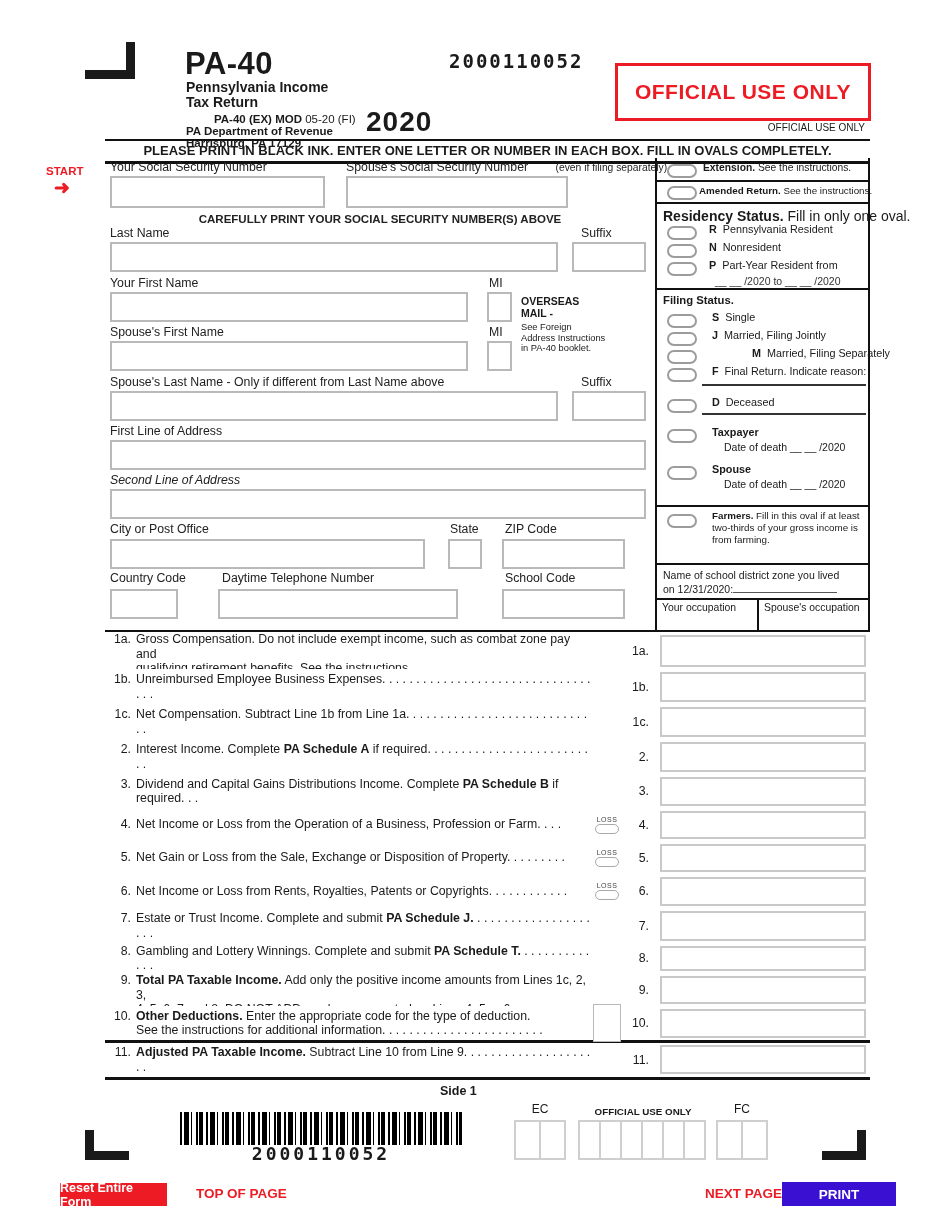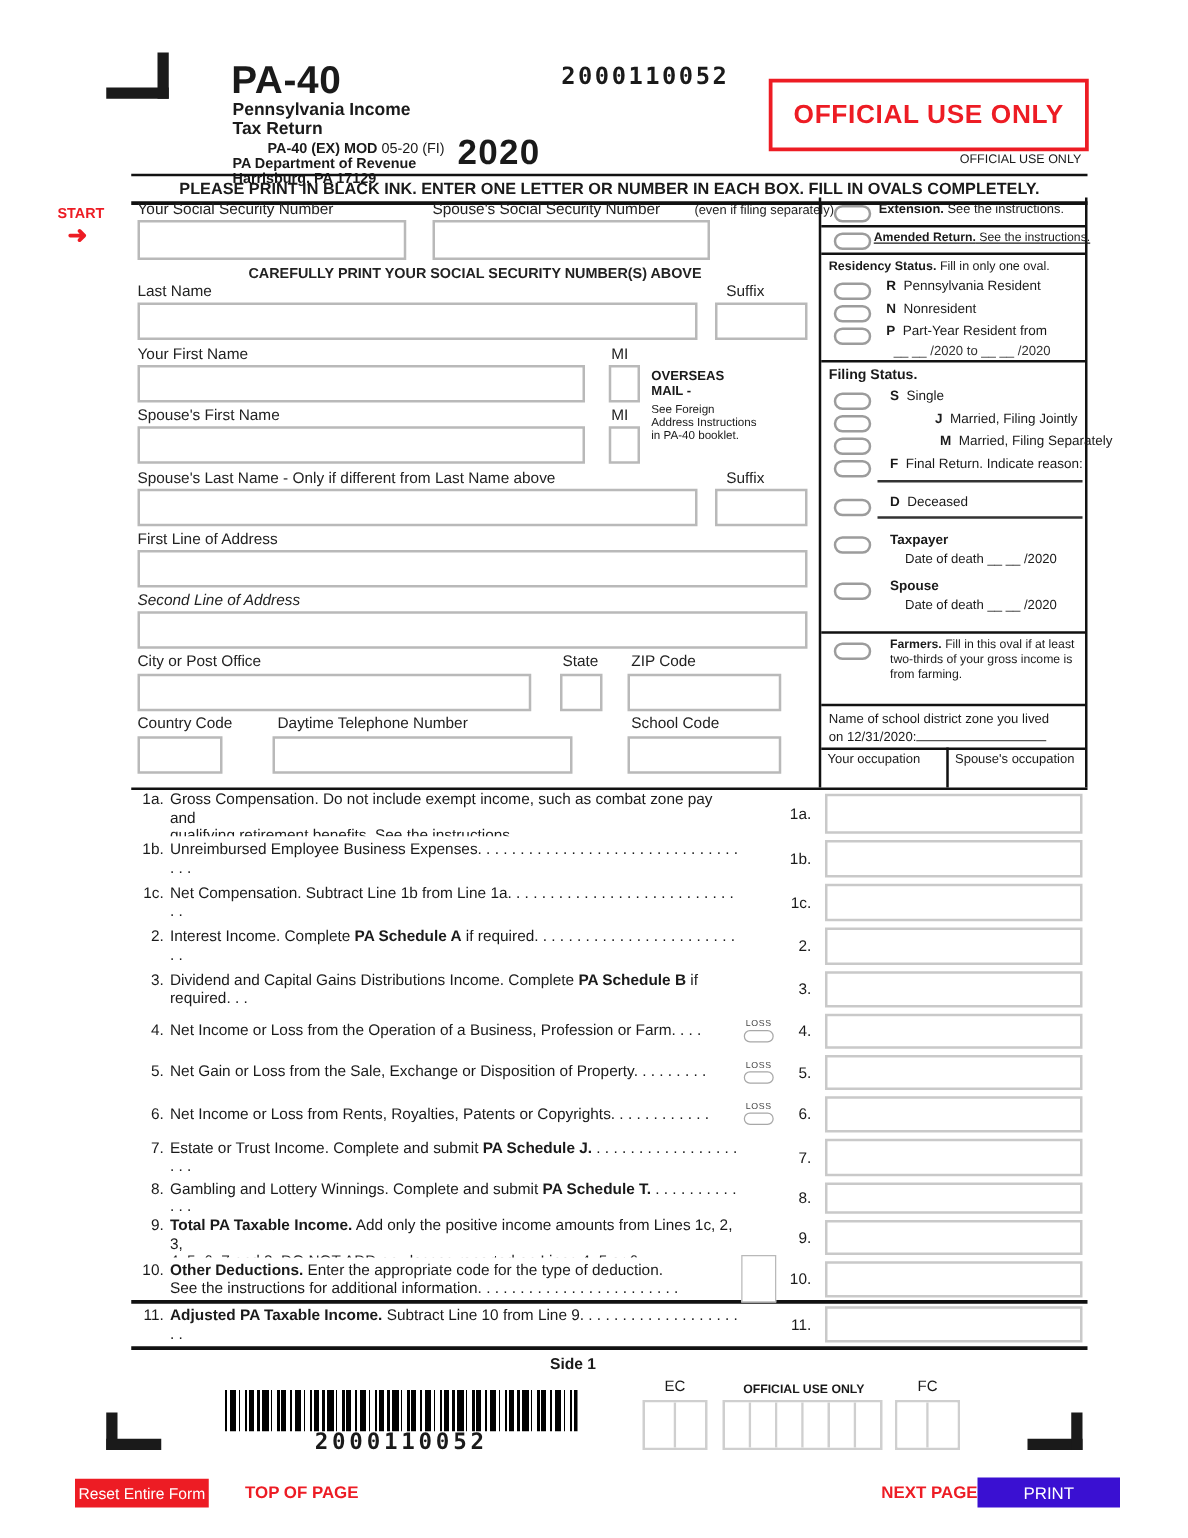--- a/index.html
+++ b/index.html
@@ -45,21 +45,21 @@
         border:2px solid #c9c9c9;box-sizing:border-box;background:#fff;}
   .blackline{height:2.5px;background:#111;}
   
   .barcode{position:absolute;background:repeating-linear-gradient(90deg,
      #000 0 2px,#fff 2px 4px,#000 4px 9px,#fff 9px 11px,#000 11px 12px,#fff 12px 16px,
      #000 16px 18px,#fff 18px 19px,#000 19px 23px,#fff 23px 26px);}
   .cells{position:absolute;display:flex;border:2px solid #cfcfcf;background:#fff;}
   .cell{width:23px;height:36px;border-right:2px solid #cfcfcf;background:#fff;}
   .cell:last-child{border-right:none;}
   .btn{position:absolute;display:flex;align-items:center;justify-content:center;
-       color:#fff;font-weight:normal;font-size:12.5px;cursor:pointer;}
+       color:#fff;font-weight:bold;font-size:12.5px;cursor:pointer;}
   .redlink{position:absolute;color:#ED1C24;font-weight:bold;font-size:13.5px;cursor:pointer;white-space:nowrap;}
   .udl{display:inline-block;width:104px;border-bottom:1.5px solid #555;height:10px;}
 </style>
 </head>
 <body>
 
 <div class="page">
 
   <div class="cm" style="left:85px;top:42px;width:41px;height:28px;border-right:9px solid #1a1a1a;border-bottom:9px solid #1a1a1a;"></div>
   <div class="cm" style="left:85px;top:1130px;width:35px;height:21px;border-left:9px solid #1a1a1a;border-bottom:9px solid #1a1a1a;"></div>
@@ -131,38 +131,38 @@
   <div class="fbox" style="left:218px;top:589px;width:240px;height:30px;"></div>
   <div class="lbl" style="left:505px;top:571px;">School Code</div>
   <div class="fbox" style="left:502px;top:589px;width:123px;height:30px;"></div>
 
   <div class="abs panel" style="left:655px;top:158px;width:215px;height:472px;">
     <div class="oval" style="left:10px;top:6px;"></div>
     <div class="ptx" style="left:46px;top:4px;font-size:10.3px;"><b>Extension.</b><span> See the instructions.</span></div>
     <div class="psep" style="top:22px;"></div>
 
     <div class="oval" style="left:10px;top:28px;"></div>
-    <div class="ptx" style="left:42px;top:27px;font-size:9.8px;text-decoration:underline;"><b>Amended Return.</b><span> See the instructions.</span></div>
+    <div class="ptx" style="left:42px;top:27px;font-size:9.8px;"><b>Amended Return.</b><span> See the instructions.</span></div>
     <div class="psep" style="top:44px;"></div>
 
-    <div class="ptx" style="left:6px;top:50px;font-size:10px;"><b>Residency Status.</b><span> Fill in only one oval.</span></div>
+    <div class="ptx" style="left:6px;top:50px;font-size:14px;"><b>Residency Status.</b><span> Fill in only one oval.</span></div>
     <div class="oval" style="left:10px;top:68px;"></div>
     <div class="ptx pcode" style="left:52px;top:65px;font-size:10.8px;"><b>R</b><span>Pennsylvania Resident</span></div>
     <div class="oval" style="left:10px;top:86px;"></div>
     <div class="ptx pcode" style="left:52px;top:83px;font-size:10.8px;"><b>N</b><span>Nonresident</span></div>
     <div class="oval" style="left:10px;top:104px;"></div>
     <div class="ptx pcode" style="left:52px;top:101px;font-size:10.8px;"><b>P</b><span>Part-Year Resident from</span></div>
     <div class="ptx" style="left:58px;top:117px;font-size:10.5px;color:#333;">__ __ /2020 to __ __ /2020</div>
     <div class="psep" style="top:130px;"></div>
 
     <div class="ptx" style="left:6px;top:136px;font-size:11.3px;font-weight:bold;">Filing Status.</div>
     <div class="oval" style="left:10px;top:156px;"></div>
     <div class="ptx pcode" style="left:55px;top:153px;font-size:10.8px;"><b>S</b><span>Single</span></div>
     <div class="oval" style="left:10px;top:174px;"></div>
-    <div class="ptx pcode" style="left:55px;top:171px;font-size:10.8px;margin-left:36px;"><b>J</b><span>Married, Filing Jointly</span></div>
+    <div class="ptx pcode" style="left:55px;top:171px;font-size:10.8px;"><b>J</b><span>Married, Filing Jointly</span></div>
     <div class="oval" style="left:10px;top:192px;"></div>
     <div class="ptx pcode" style="left:55px;top:189px;font-size:10.8px;padding-left:40px;"><b>M</b><span>Married, Filing Separately</span></div>
     <div class="oval" style="left:10px;top:210px;"></div>
     <div class="ptx pcode" style="left:55px;top:207px;font-size:10.8px;"><b>F</b><span>Final Return. Indicate reason:</span></div>
     <div class="thinline" style="left:45px;top:226px;width:164px;"></div>
 
     <div class="oval" style="left:10px;top:241px;"></div>
     <div class="ptx pcode" style="left:55px;top:238px;font-size:10.8px;"><b>D</b><span>Deceased</span></div>
     <div class="thinline" style="left:45px;top:255px;width:164px;"></div>
 

